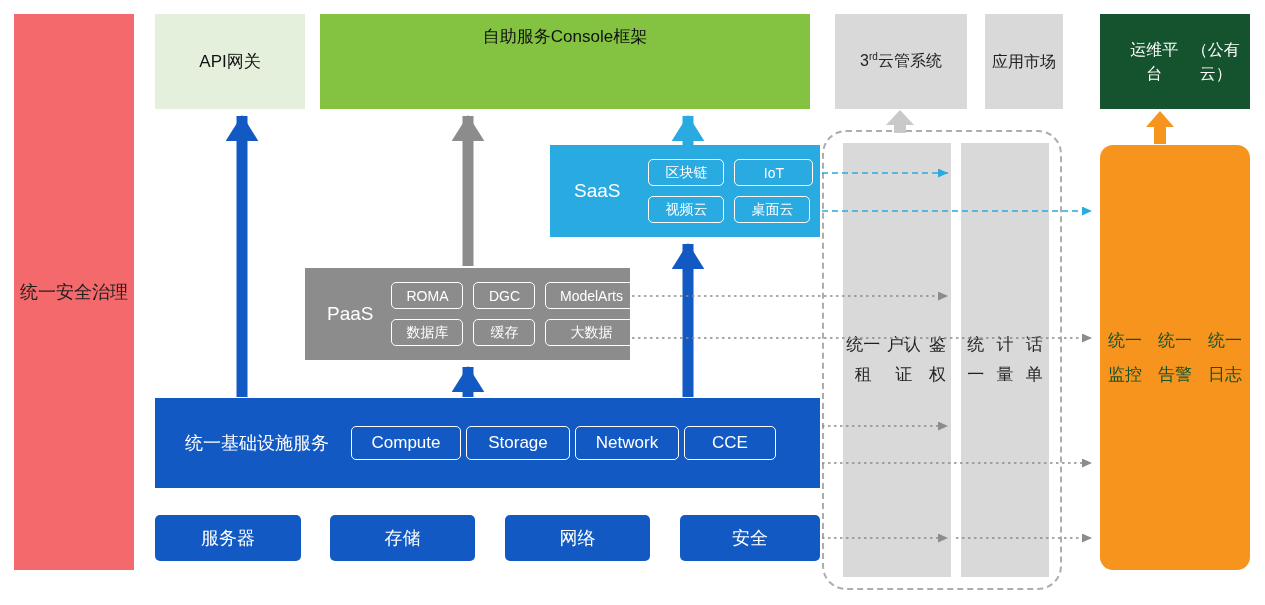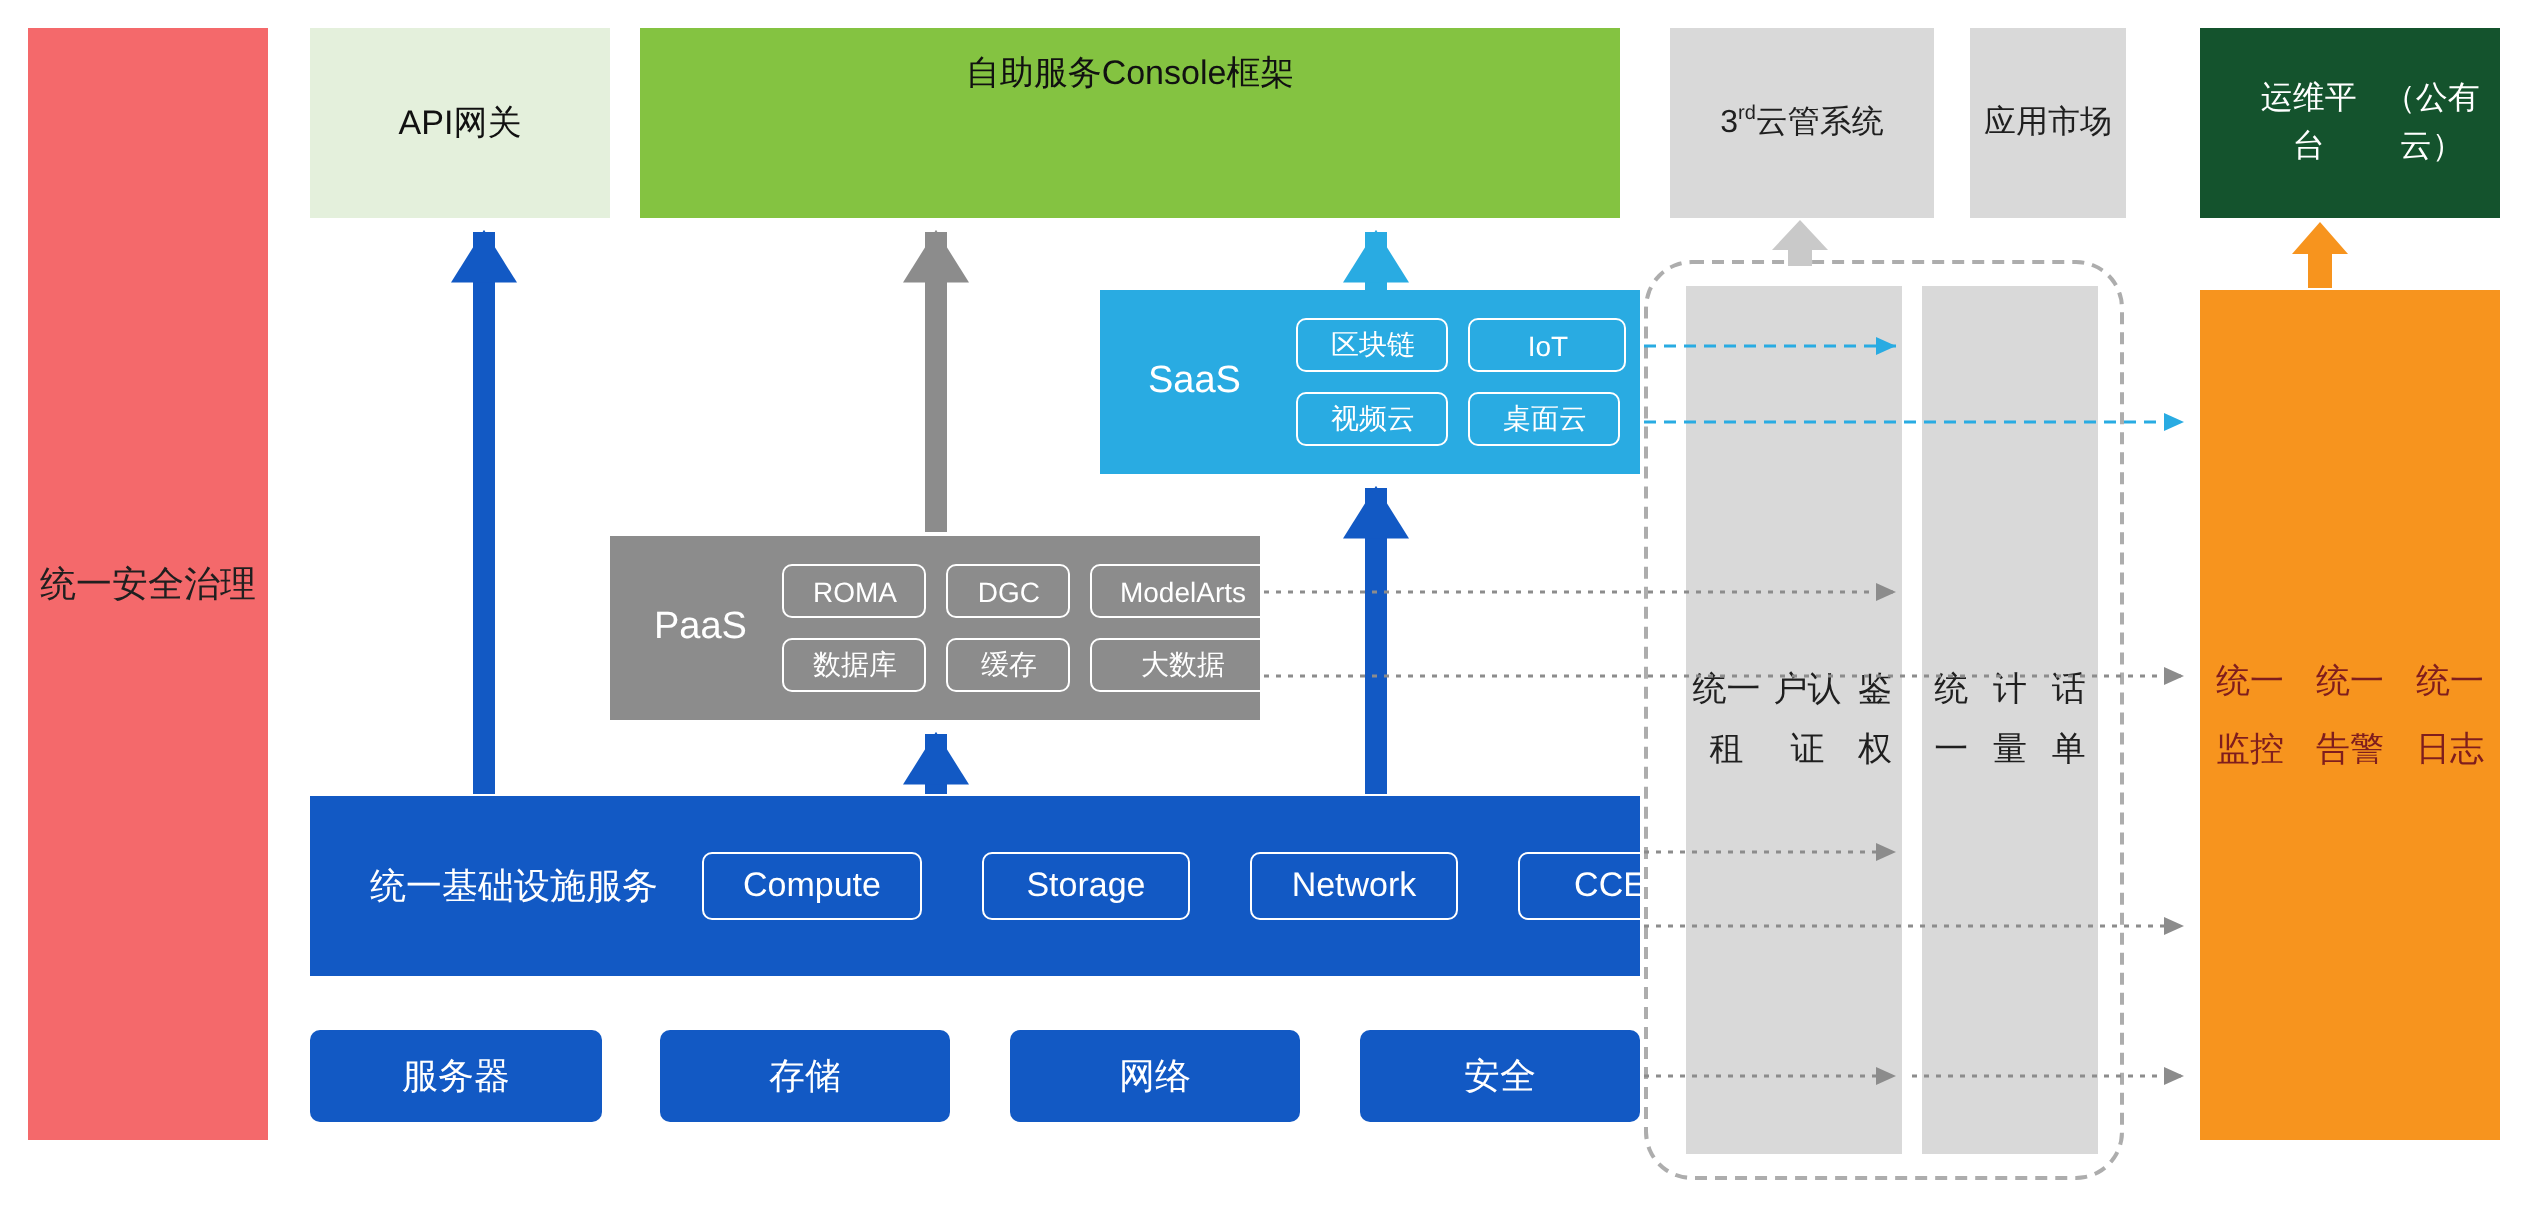--- a/index.html
+++ b/index.html
@@ -30,30 +30,30 @@
   .chip-rows { display: flex; flex-direction: column; gap: 10px; }
   .chip-row { display: flex; gap: 10px; }
 
   .saas-box { left: 550px; top: 145px; width: 270px; height: 92px; background: #29ABE2; padding-left: 24px; }
   .saas-box .chip-rows { margin-left: 28px; }
   .paas-box { left: 305px; top: 268px; width: 325px; height: 92px; background: #8C8C8C; padding-left: 22px; }
   .paas-box .chip-rows { margin-left: 18px; }
 
   .infra-box { left: 155px; top: 398px; width: 665px; height: 90px; background: #1259C4; padding-left: 30px; }
   .infra-label { color: #fff; font-size: 18px; margin-right: 22px; white-space: nowrap; }
-  .infra-chips { display: flex; gap: 30px; }
+  .infra-chips { display: flex; gap: 5px; }
   .infra-chips .chip { height: 34px; font-size: 17px; }
 
   .res-box { top: 515px; height: 46px; background: #1259C4; color: #fff; font-size: 18px; border-radius: 5px; }
 
   .dashed-container { left: 822px; top: 130px; width: 240px; height: 460px; border: 2px dashed #ADADAD; border-radius: 24px; background: transparent; }
   .gray-bar { background: #D9D9D9; color: #1f1f1f; font-size: 17px; line-height: 1.75; }
   .auth-bar { left: 843px; top: 143px; width: 108px; height: 434px; }
   .metering-bar { left: 961px; top: 143px; width: 88px; height: 434px; }
-  .monitoring-bar { left: 1100px; top: 145px; width: 150px; height: 425px; background: #F7941E; color: #7f1d1d; font-size: 17px; line-height: 1.95; }
+  .monitoring-bar { left: 1100px; top: 145px; width: 150px; height: 425px; background: #F7941E; color: #14532d; font-size: 17px; line-height: 1.95; border-radius: 13px; }
 
   .overlay { position: absolute; left: 0; top: 0; width: 1265px; height: 605px; z-index: 10; pointer-events: none; }
 </style>
 </head>
 <body>
 
 <div class="canvas">
 
   <div class="node red-bar">
     <div class="stack">

